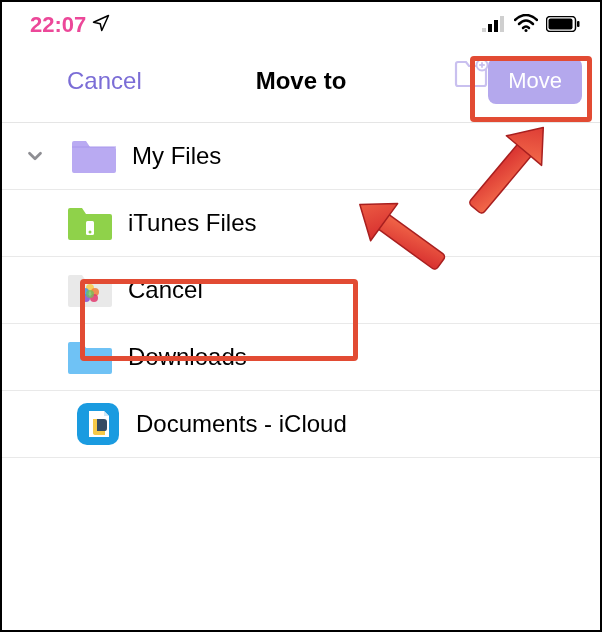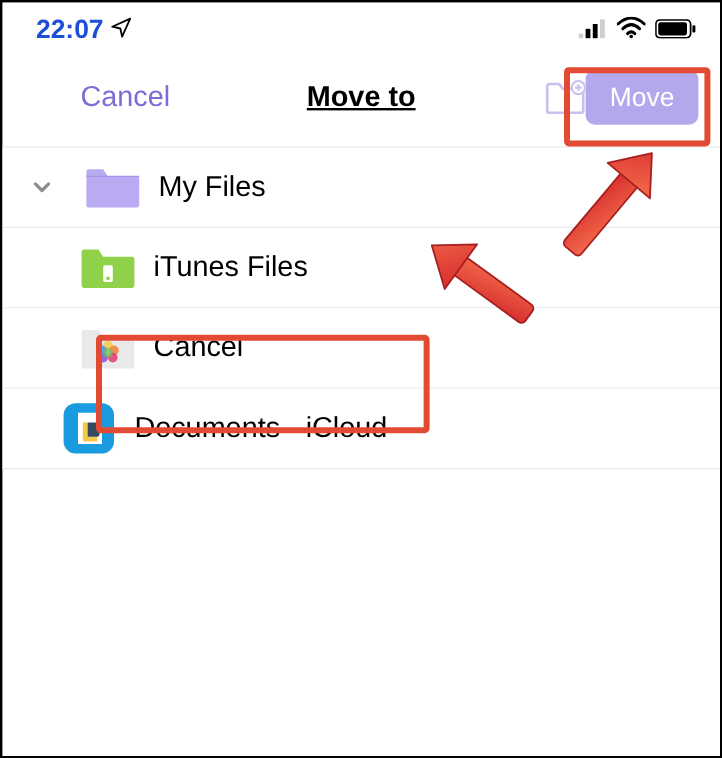--- a/index.html
+++ b/index.html
@@ -11,48 +11,47 @@
       position: relative;
       border: 2px solid #000;
     }
     .status-bar {
       display: flex;
       justify-content: space-between;
       align-items: center;
       padding: 10px 20px 8px 28px;
       font-size: 22px;
       font-weight: 600;
-      color: #1d4ed8;
+      color: #ec4899;
     }
     .status-left { display: flex; align-items: center; gap: 6px; }
     .status-right { display: flex; align-items: center; gap: 8px; }
     .nav-bar {
       display: grid;
       grid-template-columns: 1fr auto 1fr;
       align-items: center;
       padding: 12px 18px 18px 18px;
       border-bottom: 1px solid #e5e5e5;
     }
     .nav-left { justify-self: start; }
     .nav-center { justify-self: center; }
-    .nav-right { justify-self: end; display: flex; align-items: center; }
+    .nav-right { justify-self: end; display: flex; }
     .cancel-btn {
       color: #7b6dd6;
       font-size: 24px;
       font-weight: 400;
       background: none;
       border: none;
       cursor: pointer;
       margin-left: 47px;
     }
     .title {
       font-size: 24px;
       font-weight: 600;
       color: #000;
-      text-decoration: underline;
     }
     .new-folder-icon {
       width: 34px; height: 30px;
       color: #c9c0ef;
     }
     .move-btn {
       background: #b4a8ed;
       color: #fff;
       border: none;
       border-radius: 8px;
@@ -65,21 +64,21 @@
     .folder-row {
       display: flex;
       align-items: center;
       padding: 14px 18px 14px 22px;
       border-bottom: 1px solid #e9e9e9;
       gap: 14px;
       cursor: pointer;
       background: #fff;
     }
     .folder-row.indented { padding-left: 64px; }
-    .folder-row.L2 { padding-left: 48px; }
+    .folder-row.L2 { padding-left: 72px; }
     .chevron {
       width: 22px; height: 22px;
       color: #8e8e93;
       flex-shrink: 0;
     }
     .folder-icon { width: 48px; height: 38px; flex-shrink: 0; position: relative; display:flex; align-items:center; justify-content:center;}
     .folder-label {
       font-size: 24px;
       color: #000;
     }
@@ -192,20 +191,28 @@
           <circle r="4" cx="4" cy="4" fill="#e23a6e" opacity="0.85"></circle>
           <circle r="4" cx="-4" cy="4" fill="#8a4fd0" opacity="0.85"></circle>
           <circle r="4" cx="-5" cy="-2" fill="#4a90e2" opacity="0.85"></circle>
           <circle r="4" cx="0" cy="0" fill="#6dc25a" opacity="0.75"></circle>
         </g>
       </svg>
     </span>
     <span class="folder-label">Cancel</span>
   </div>
 
+  <div class="folder-row indented">
+    <span class="folder-icon">
+      <svg width="48" height="38" viewBox="0 0 48 38">
+        <path d="M2 8 L2 34 Q2 36 4 36 L44 36 Q46 36 46 34 L46 12 Q46 10 44 10 L20 10 L16 4 L4 4 Q2 4 2 6 Z" fill="#6fc2f5"></path>
+      </svg>
+    </span>
+    <span class="folder-label">Downloads</span>
+  </div>
 
   <div class="folder-row L2" style="border-bottom:1px solid #e9e9e9">
     <span class="folder-icon">
       <svg width="46" height="46" viewBox="0 0 46 46">
         <rect x="2" y="2" width="42" height="42" rx="10" fill="#1a9be0"></rect>
         <path d="M14 10 L29 10 L34 15 L34 36 L14 36 Z" fill="#fff"></path>
         <path d="M29 10 L29 15 L34 15 Z" fill="#d0e8f6"></path>
         <path d="M18 18 L18 32 Q18 34 21 34 L30 34 L30 30 L22 30 L22 18 Z" fill="#f7c948"></path>
         <path d="M22 18 L22 30 L30 30 Q32 30 32 27 L32 21 Q32 18 29 18 Z" fill="#354b63"></path>
       </svg>

